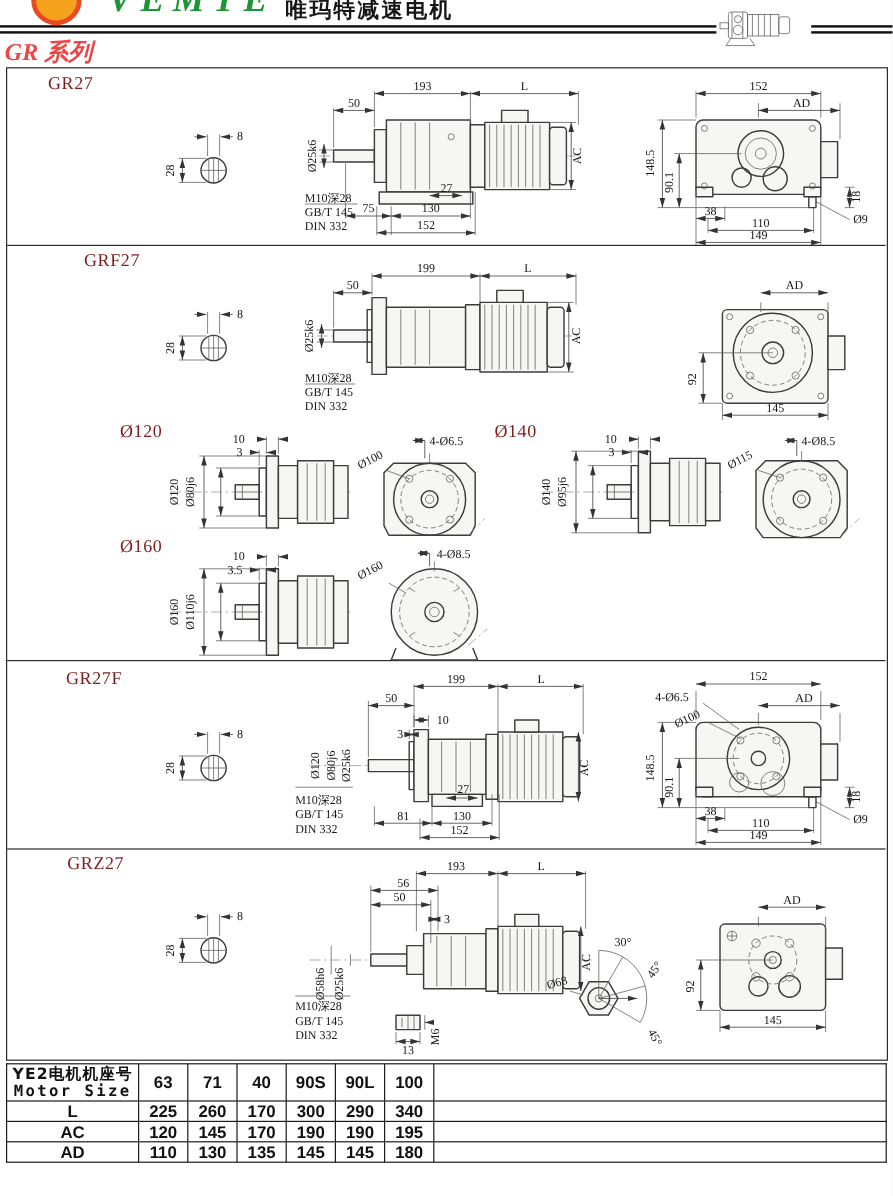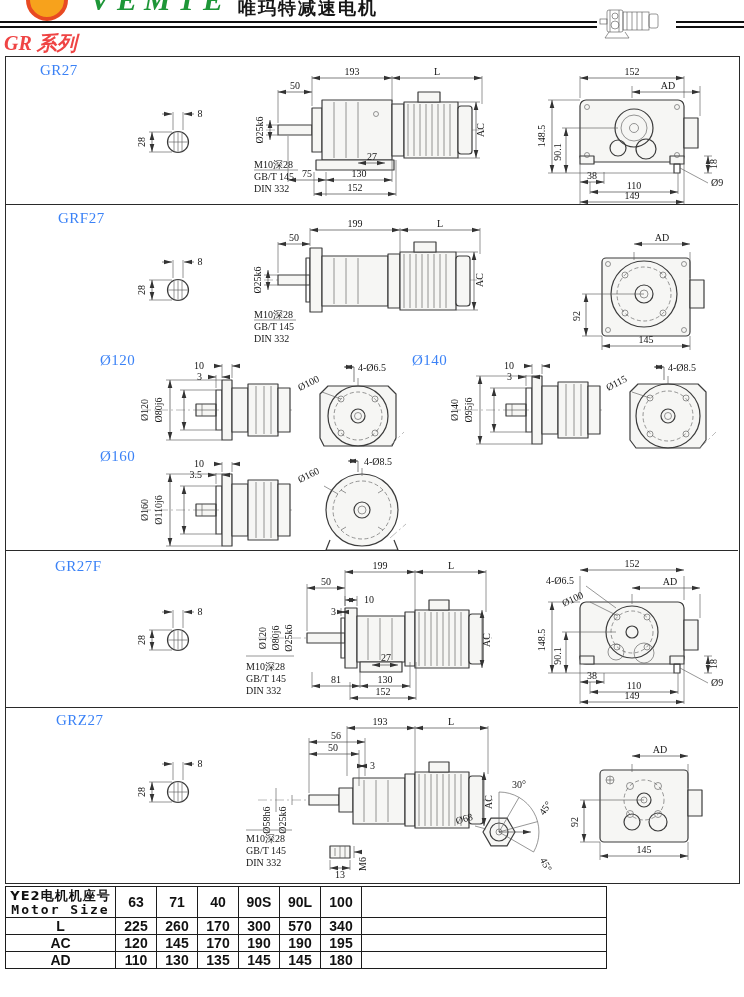--- a/index.html
+++ b/index.html
@@ -12,34 +12,34 @@
          color:#1e9638;letter-spacing:7px;white-space:nowrap;}
   .brand-cn{position:absolute;left:238px;top:-4px;font:600 18px "DejaVu Sans",sans-serif;
             color:#161616;letter-spacing:2px;white-space:nowrap;}
   .rule{position:absolute;top:21px;height:3px;border-top:2.5px solid #101010;border-bottom:2.5px solid #101010;}
   .rule-left{left:0;width:597px;}
   .rule-right{left:676px;width:68px;}
   .series-title{position:absolute;left:4px;top:30px;font:600 italic 20px "Liberation Serif",serif;color:#ef4444;}
   
   .main-box{position:absolute;left:5px;top:56px;width:733px;height:826px;border:1.5px solid #2a2a2a;}
   .sep{position:absolute;left:6px;width:732px;height:0;border-top:1.5px solid #2a2a2a;}
-  .sec-title{position:absolute;font:15px "Liberation Serif",serif;color:#3b82f6;letter-spacing:0.5px;}
+  .sec-title{position:absolute;font:15px "Liberation Serif",serif;color:#7f1d1d;letter-spacing:0.5px;}
   .abs{position:absolute;}
   
   svg text{font-family:"Liberation Serif","DejaVu Serif",serif;font-size:10px;fill:#161616;text-anchor:middle;}
   svg text.nt{text-anchor:start;}
   svg text.ta-s{text-anchor:start;} svg text.ta-e{text-anchor:end;}
   .ln{stroke:#3c3c3c;stroke-width:1.2;fill:none;stroke-linejoin:round;}
   .th{stroke:#5f5f5f;stroke-width:0.65;fill:none;}
   .dl{stroke:#474747;stroke-width:0.7;fill:none;}
   .cl{stroke:#8f8f8f;stroke-width:0.6;fill:none;stroke-dasharray:9 3 2 3;}
   .dsh{stroke:#6a6a6a;stroke-width:0.7;fill:none;stroke-dasharray:4 2.5;}
   .fil{fill:#f6f6f4;}
   
-  .size-table{position:absolute;left:5px;top:886px;width:602px;border-collapse:collapse;table-layout:fixed;}
+  .size-table{position:absolute;left:5px;top:886px;width:734px;border-collapse:collapse;table-layout:fixed;}
   .size-table td{border:1.5px solid #1c1c1c;text-align:center;vertical-align:middle;
                  font:600 14px "Liberation Sans",sans-serif;color:#111;height:16px;padding:0;}
   .size-table .hdr{height:30px;}
   .hdr-cn{font:700 13px "DejaVu Sans",sans-serif;letter-spacing:1px;line-height:14px;}
   .hdr-en{font:700 13px "DejaVu Sans Mono",monospace;letter-spacing:2px;line-height:13px;}
 </style>
 </head>
 <body>
 
 <div class="page">
@@ -217,21 +217,21 @@
     <text x="138" y="25">AD</text>
     <text transform="rotate(-90 15 72)" x="15" y="72">148.5</text>
     <text transform="rotate(-90 31 88)" x="31" y="88">90.1</text>
     <text transform="rotate(-90 187 100)" x="187" y="100">18</text>
     <text class="nt" x="181" y="122">Ø9</text>
     <text x="62" y="115">38</text>
     <text x="104" y="125">110</text>
     <text x="102" y="135">149</text>
   </svg>
 
-  <div class="sec-title" style="left:58px;top:210px">GRF27</div>
+  <div class="sec-title" style="left:70px;top:210px">GRF27</div>
 
   <svg class="abs" style="left:122px;top:246px" width="95" height="68">
     <g class="ln">
         <circle cx="56" cy="44" r="10.5"></circle>
       </g>
     <g class="th">
       <line x1="46" y1="44" x2="66" y2="44"></line>
         <line x1="56" y1="33" x2="56" y2="55"></line>
       <line x1="52" y1="35" x2="52" y2="53"></line>
         <line x1="60" y1="35" x2="60" y2="53"></line>
@@ -815,21 +815,21 @@
       <td class="hdr">90L</td>
       <td class="hdr">100</td>
       <td class="hdr"></td>
     </tr>
     <tr>
       <td>L</td>
       <td>225</td>
       <td>260</td>
       <td>170</td>
       <td>300</td>
-      <td>570</td>
+      <td>290</td>
       <td>340</td>
       <td></td>
     </tr>
     <tr>
       <td>AC</td>
       <td>120</td>
       <td>145</td>
       <td>170</td>
       <td>190</td>
       <td>190</td>

